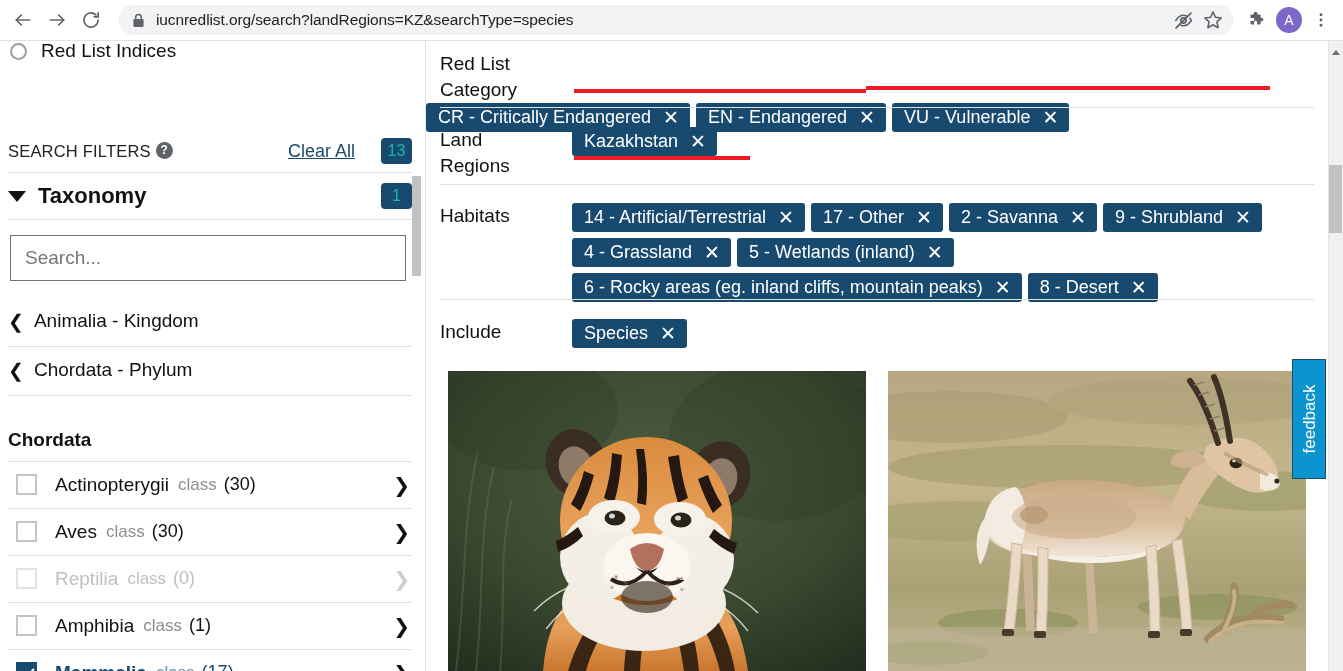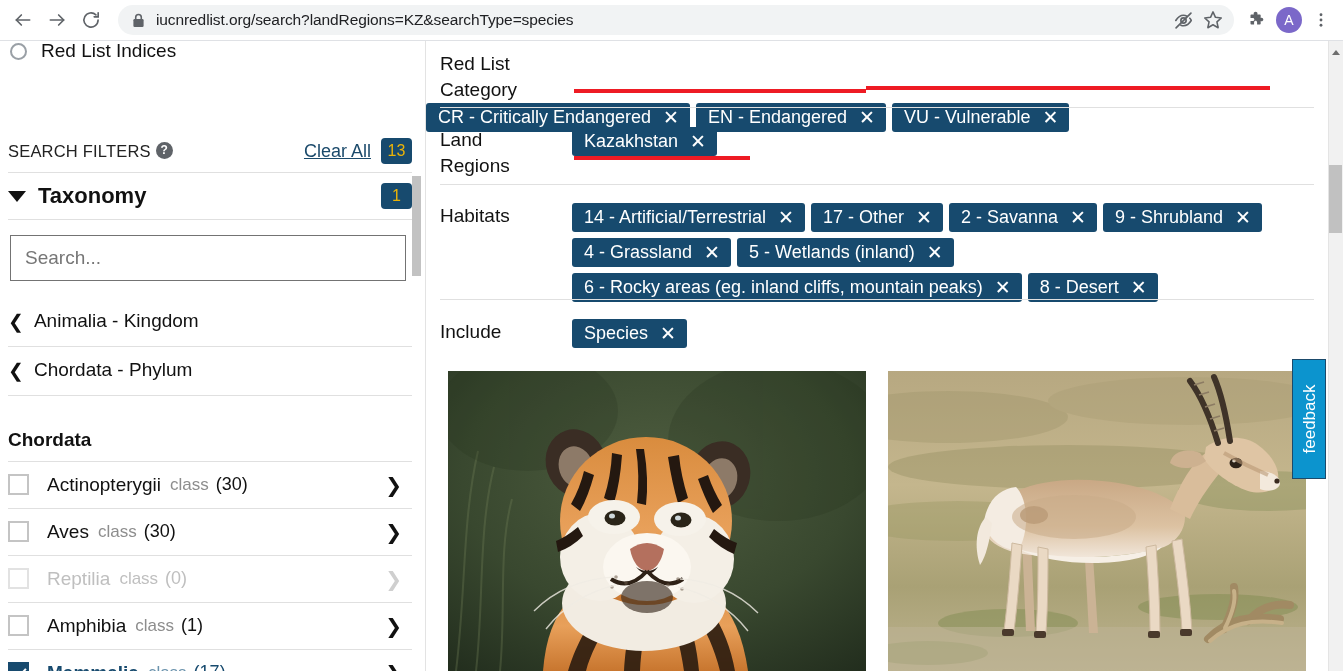--- a/index.html
+++ b/index.html
@@ -111,24 +111,24 @@
     width: 17px; height: 17px; border-radius: 50%;
     background: #5f6368; color: #fff;
     font-size: 12px; font-weight: bold;
     display: flex; align-items: center; justify-content: center;
     margin-left: 5px; margin-top: -2px;
   }
   #clear-all {
     margin-left: auto;
     font-size: 18px; color: #1b4a6b;
     text-decoration: underline;
-    padding-right: 10px;
+    padding-right: 26px;
   }
   .badge {
-    background: #174a6e; color: #eab308;
+    background: #174a6e; color: #14b8a6;
     border-radius: 4px;
     font-size: 16px;
     min-width: 31px; height: 26px;
     display: flex; align-items: center; justify-content: center;
     padding: 0 5px;
     flex: none;
   }
 
   .hr {
     position: absolute; left: 8px; width: 404px;
@@ -176,21 +176,21 @@
     font-family: "DejaVu Sans", sans-serif;
   }
   .crumb-label { font-size: 19px; color: #111; }
 
   #group-title {
     position: absolute; top: 388px; left: 8px;
     font-size: 19px; font-weight: bold; color: #111;
   }
 
   .tax-row {
-    position: absolute; left: 8px;
+    position: absolute; left: 16px;
     width: 404px; height: 47px;
     display: flex; align-items: center; text-align: right;
   }
   .cbox {
     width: 21px; height: 21px;
     border: 2px solid #c4c4c4;
     background: #fff;
     flex: none;
     margin-right: 18px;
     position: relative;

